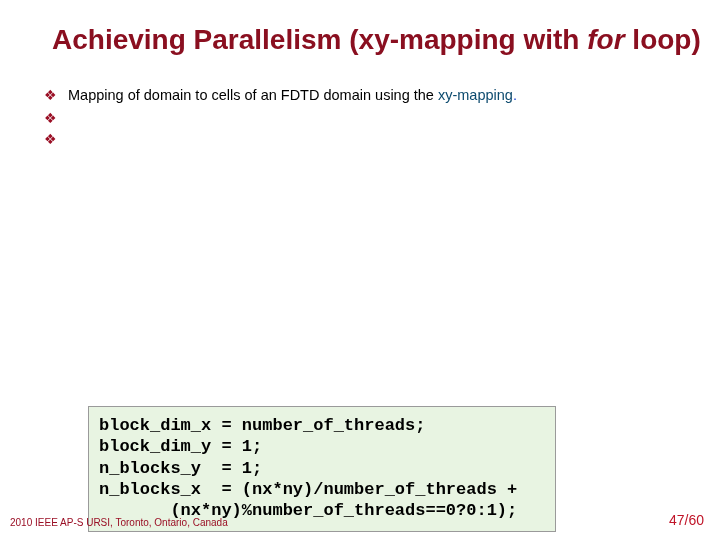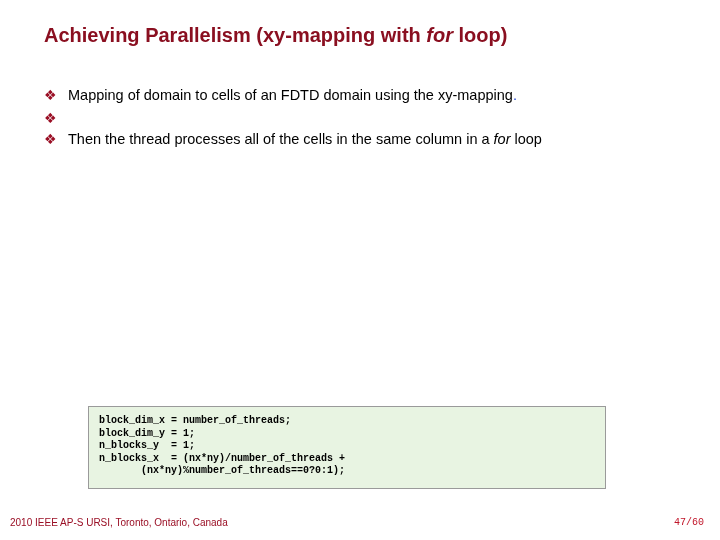--- a/index.html
+++ b/index.html
@@ -6,22 +6,22 @@
   html, body { width: 720px; height: 540px; background: #fff; font-family: Arial, Helvetica, sans-serif; }
   .slide {
     position: relative;
     width: 720px;
     height: 540px;
     background: #ffffff;
   }
   .title {
     position: absolute;
     top: 24px;
-    left: 44px;
-    font-size: 20px;
+    left: 52px;
+    font-size: 28px;
     font-weight: bold;
     color: #8a0f20;
   }
   .title .ital { font-style: italic; }
   .bullets {
     position: absolute;
     top: 86px;
     left: 44px;
     right: 40px;
   }
@@ -36,53 +36,52 @@
   .bullet-icon {
     flex: 0 0 auto;
     width: 16px;
     height: 16px;
     margin-right: 8px;
     margin-top: 2px;
     color: #9a0f25;
     font-size: 14px;
     line-height: 1;
   }
-  .bullet-text .link { color: #000000; }
+  .bullet-text .link { color: #0c4a6e; }
   .bullet-text .link-dot { color: #1a3fd4; }
   .bullet-text .ital { font-style: italic; }
   .codebox {
     position: absolute;
     left: 88px;
     top: 406px;
-    width: 518px;
+    width: 468px;
     background: #e8f4e2;
     border: 1px solid #9a9a9a;
     padding: 8px 10px 10px 10px;
     font-family: "Courier New", Courier, monospace;
-    font-size: 10px;
+    font-size: 17px;
     font-weight: bold;
     color: #000;
     line-height: 1.25;
     white-space: pre;
   }
   .footer-left {
     position: absolute;
     left: 10px;
     bottom: 12px;
     font-size: 10px;
     color: #9a0f25;
     margin-top: 20px;
   }
   .footer-right {
     position: absolute;
     right: 16px;
     bottom: 12px;
-    font-size: 10px;
+    font-size: 14px;
     color: #c01428;
-    font-family: Liberation Mono, monospace;
   }
 </style>
 </head>
 <body>
 
 <div class="slide">
 
   <div class="title">
     <span>Achieving Parallelism (xy-mapping with </span><span class="ital">for</span><span> loop)</span>
   </div>
@@ -95,23 +94,20 @@
         <span>Mapping of domain to cells of an FDTD domain using the </span><span class="link">xy-mapping</span><span class="link-dot">.</span>
       </span>
     </div>
 
     <div class="bullet-row">
       <span class="bullet-icon">❖</span>
     </div>
 
     <div class="bullet-row">
       <span class="bullet-icon">❖</span>
-      <span class="bullet-text">
-        <span>Then the thread processes all of the cells in the same column in a </span><span class="ital">for</span><span> loop</span>
-      </span>
     </div>
 
   </div>
 
   <div class="codebox"><span>block_dim_x = number_of_threads;</span>
 <span>block_dim_y = 1;</span>
 <span>n_blocks_y  = 1;</span>
 <span>n_blocks_x  = (nx*ny)/number_of_threads +</span>
 <span>       (nx*ny)%number_of_threads==0?0:1);</span></div>
 

